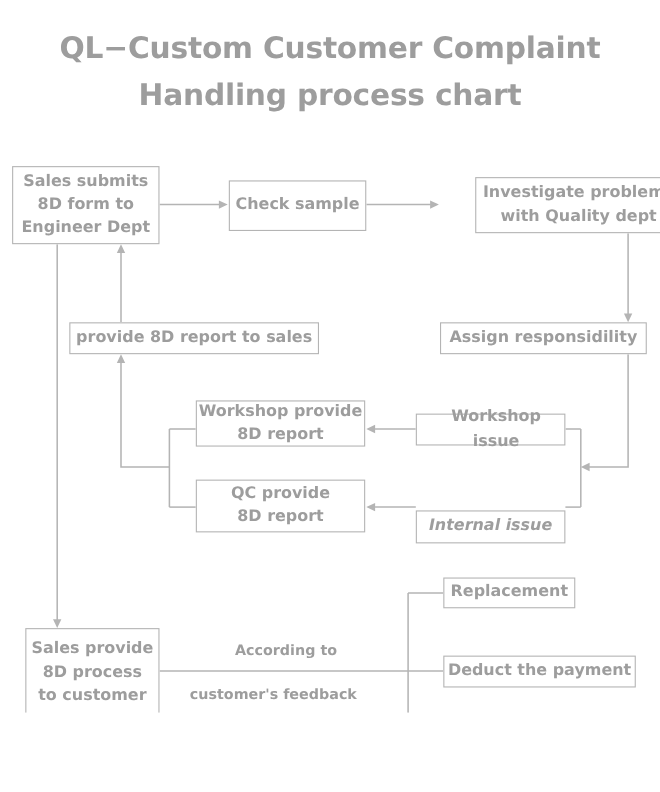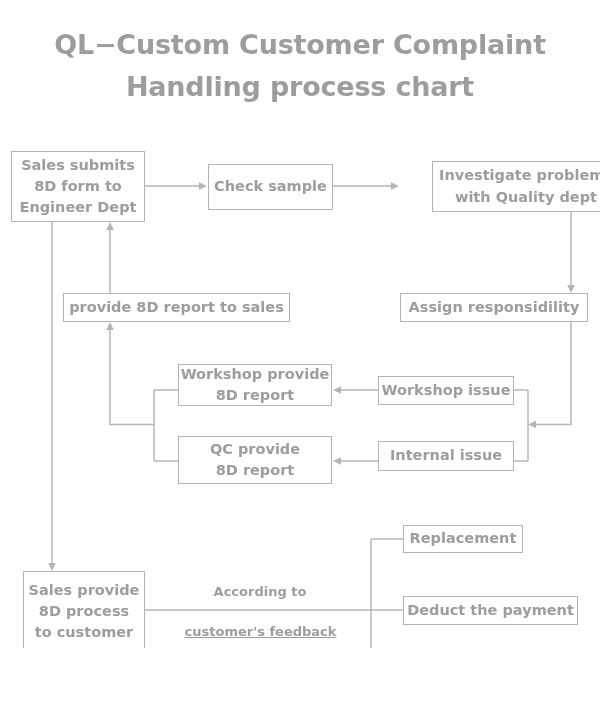--- a/index.html
+++ b/index.html
@@ -153,33 +153,33 @@
   <div class="node" style="left:400px; top:161px; width:188px; height:51px;margin-left:32px;">Investigate problems
 with Quality dept</div>
 
   <div class="node" style="left:63px; top:293px; width:227px; height:29px;">provide 8D report to sales</div>
 
   <div class="node" style="left:400px; top:293px; width:188px; height:29px;">Assign responsidility</div>
 
   <div class="node" style="left:178px; top:364px; width:154px; height:42px;">Workshop provide
 8D report</div>
 
-  <div class="node" style="left:378px; top:376px; width:136px; height:29px;">Workshop issue</div>
+  <div class="node" style="left:378px; top:376px; width:136px; height:29px;padding-left:10px;">Workshop issue</div>
 
   <div class="node" style="left:178px; top:436px; width:154px; height:48px;">QC provide
 8D report</div>
 
-  <div class="node" style="left:378px; top:441px; width:136px; height:30px;">Internal issue</div>
+  <div class="node" style="left:378px; top:464px; width:136px; height:30px;font-style:italic;">Internal issue</div>
 
   <div class="node" style="left:23px; top:571px; width:122px; height:81px;">Sales provide
 8D process
 to customer</div>
 
   <div class="node" style="left:403px; top:525px; width:120px; height:28px;">Replacement</div>
 
   <div class="node" style="left:403px; top:596px; width:175px; height:29px;text-align:center;">Deduct the payment</div>
 
 
   <div class="free-label" style="left:185px; top:583px; width:150px;">According to</div>
 
-  <div class="free-label" style="left:168px; top:623px; width:185px;text-decoration:underline;">customer's feedback</div>
+  <div class="free-label" style="left:156px; top:623px; width:185px;">customer's feedback</div>
 
 </div>
 
 </body></html>

